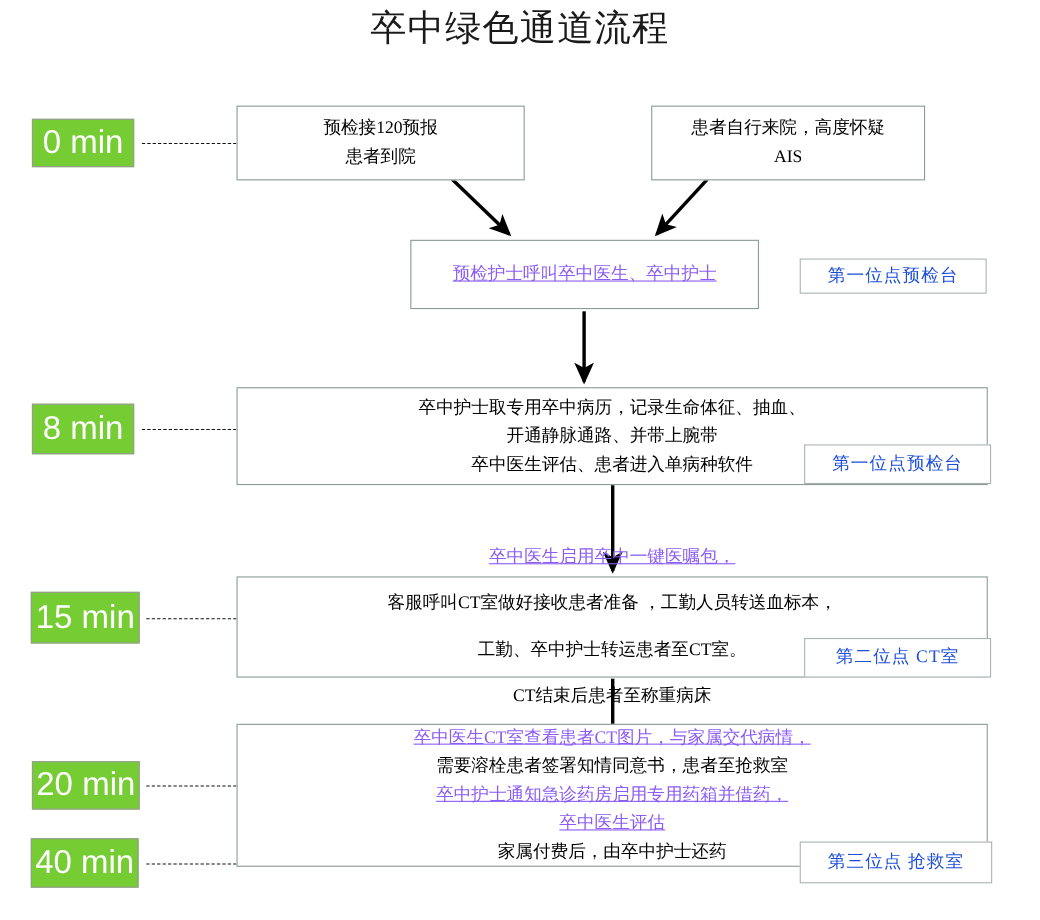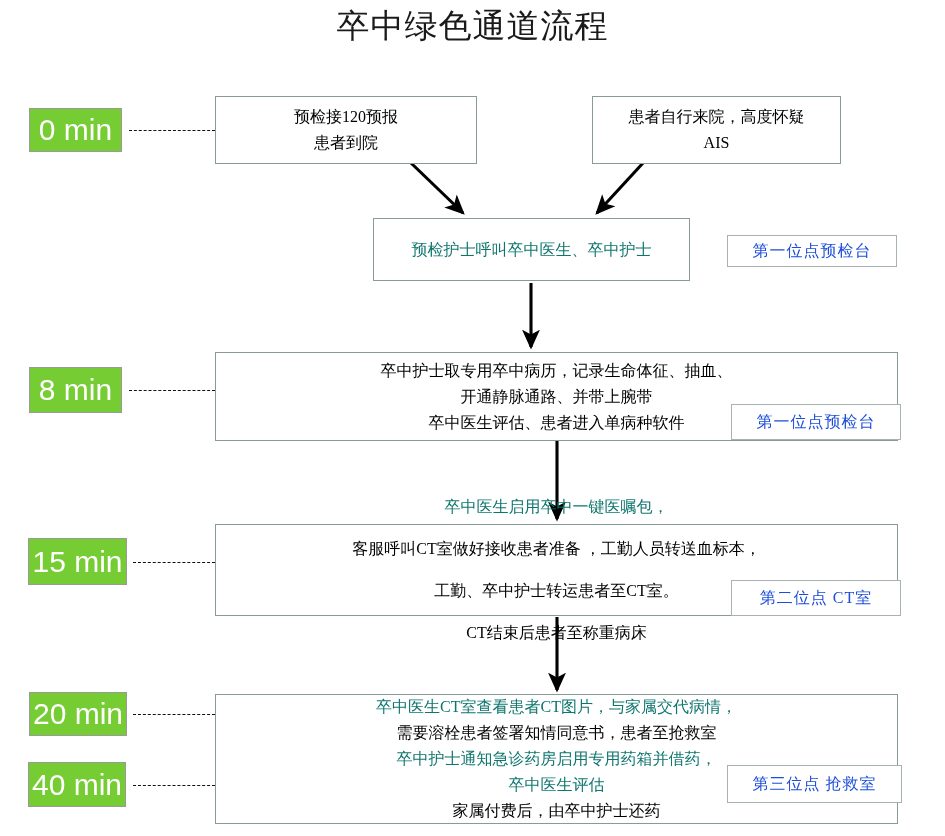--- a/index.html
+++ b/index.html
@@ -65,21 +65,21 @@
     justify-content: center;
   }
   .proc-line {
     font-family: "Liberation Serif", "DejaVu Serif", serif;
     font-size: 16px;
     line-height: 26px;
     color: #000000;
     white-space: nowrap;
     text-align: center;
   }
-  .proc-line.red { color: #0f766e; }
+  .proc-line.red { color: #8b5cf6; text-decoration: underline; }
 
   
   .loc-box {
     position: absolute;
     background: #ffffff;
     border: 1.5px solid #a8b3b1;
     color: #1d4ed8;
     font-family: "Liberation Serif", "DejaVu Serif", serif;
     font-size: 16px;
     line-height: 1;
@@ -172,21 +172,21 @@
   <div class="loc-box" style="left:731px; top:404px; width:170px; height:36px;">第一位点预检台</div>
 
   <div class="proc-box" style="left:215px; top:524px; width:683px; height:92px;gap:16px;">
     <div class="proc-line red">卒中医生启用卒中一键医嘱包，</div>
     <div class="proc-line">客服呼叫CT室做好接收患者准备 ，工勤人员转送血标本，</div>
     <div class="proc-line">工勤、卒中护士转运患者至CT室。</div>
     <div class="proc-line">CT结束后患者至称重病床</div>
   </div>
   <div class="loc-box" style="left:731px; top:580px; width:170px; height:36px;">第二位点 CT室</div>
 
-  <div class="proc-box" style="left:215px; top:694px; width:683px; height:130px;">
+  <div class="proc-box" style="left:215px; top:658px; width:683px; height:130px;">
     <div class="proc-line red">卒中医生CT室查看患者CT图片，与家属交代病情，</div>
     <div class="proc-line">需要溶栓患者签署知情同意书，患者至抢救室</div>
     <div class="proc-line red">卒中护士通知急诊药房启用专用药箱并借药，</div>
     <div class="proc-line red">卒中医生评估</div>
     <div class="proc-line">家属付费后，由卒中护士还药</div>
   </div>
   <div class="loc-box" style="left:727px; top:765px; width:175px; height:38px;">第三位点 抢救室</div>
 
 </div>
 

